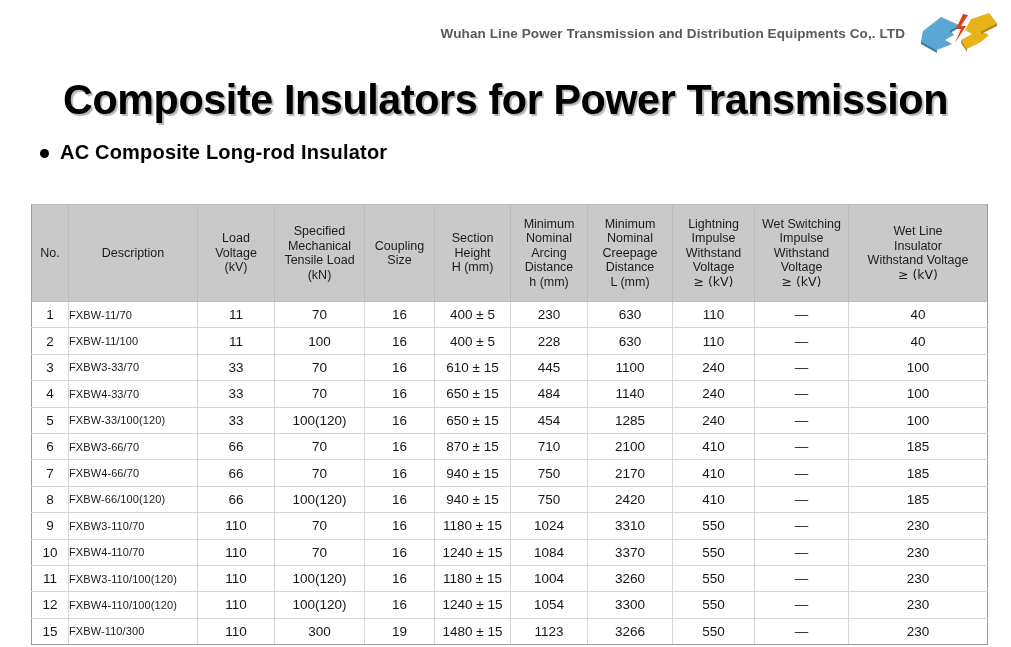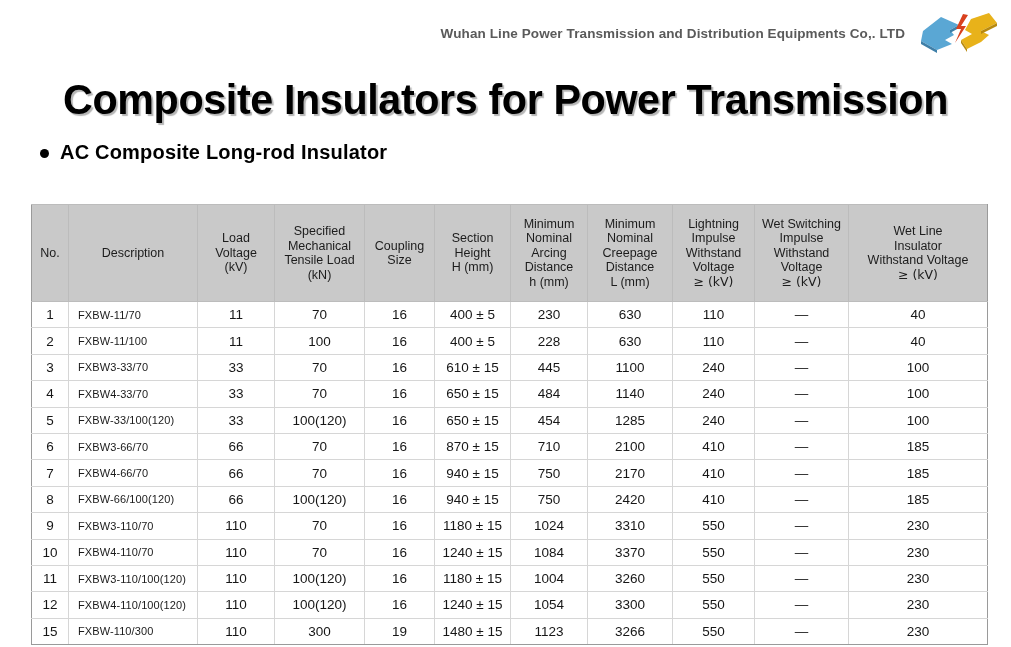--- a/index.html
+++ b/index.html
@@ -124,21 +124,20 @@
     height: 25.4px;
     font-size: 13.5px;
     color: #161616;
     text-align: center;
     vertical-align: middle;
     background: #ffffff;
     border-color: #d6d6d6;
   }
   table.spec tbody td.desc {
     text-align: left;
-    padding-left: 9px;
     font-size: 11px;
     letter-spacing: 0.1px;
     color: #1a1a1a;
   }
   table.spec tbody tr td:first-child { border-left-color: #9a9a9a; }
   table.spec tbody tr td:last-child  { border-right-color: #9a9a9a; }
   table.spec tbody tr:last-child td  { border-bottom-color: #9a9a9a; margin-top: 36px; }
 
   .ge { font-family: "DejaVu Sans", sans-serif; }
 </style>

